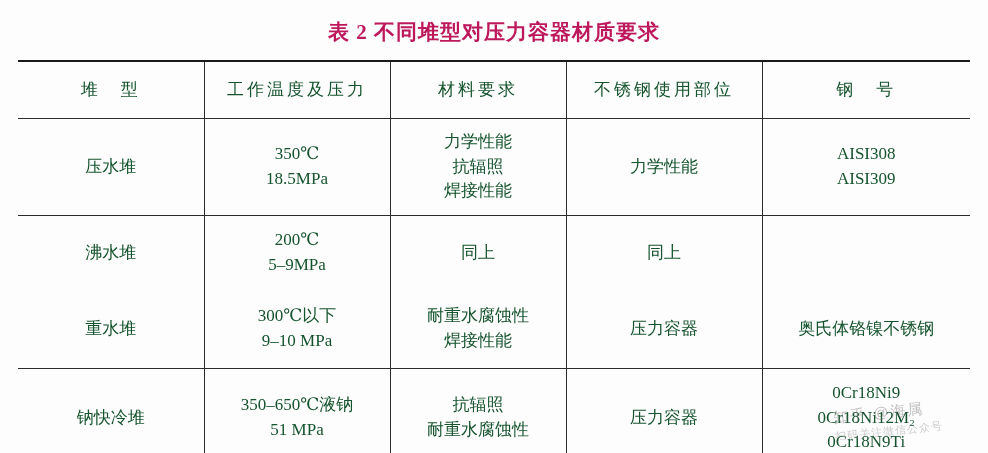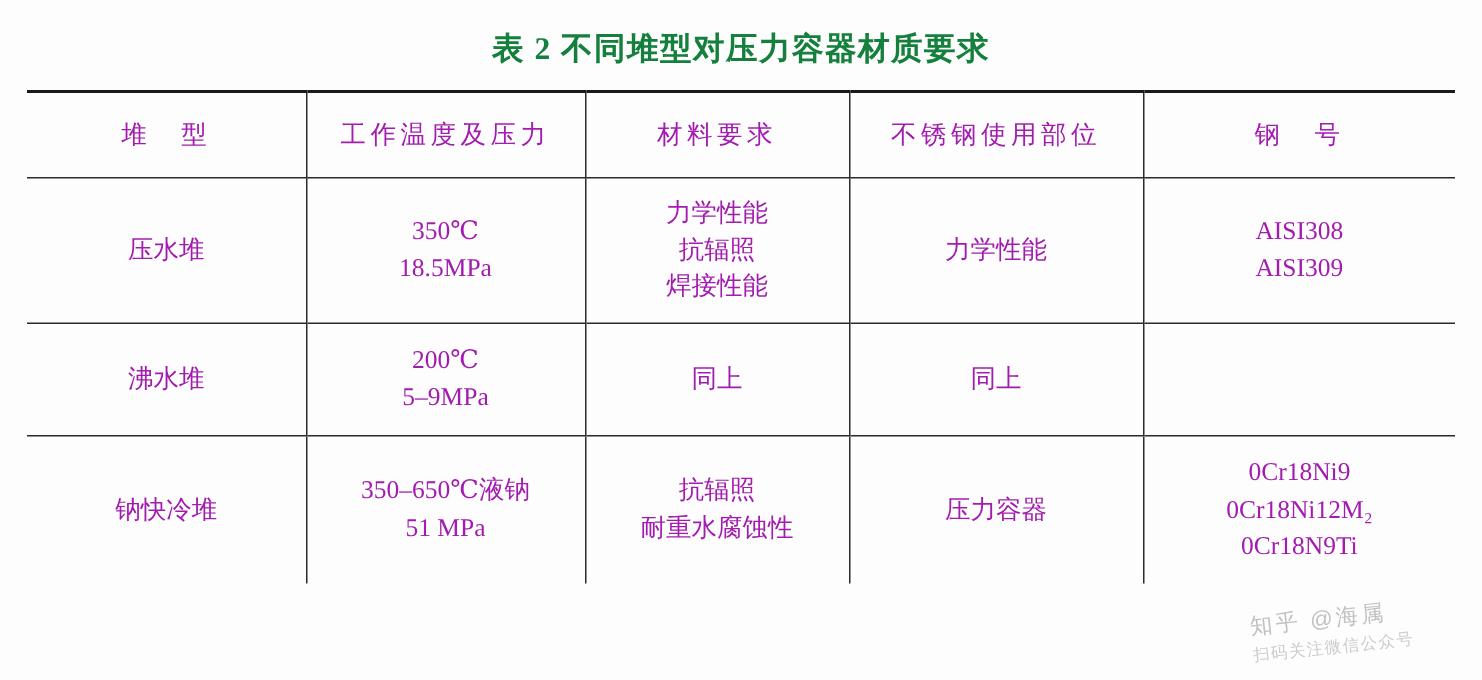--- a/index.html
+++ b/index.html
@@ -20,21 +20,21 @@
     height: 453px;
     background: #fdfdfd;
   }
   .title {
     text-align: center;
     font-size: 21px;
     font-weight: bold;
     letter-spacing: 1px;
     padding-top: 18px;
     padding-bottom: 14px;
-    color: #15803d;
+    color: #be185d;
   }
   .table-wrap {
     position: relative;
     margin: 0 18px;
   }
   table.mat {
     width: 952px;
     border-collapse: collapse;
     table-layout: fixed;
     background: transparent;
@@ -46,21 +46,21 @@
   table.mat col.c5 { width: 208px; }
 
   table.mat th, table.mat td {
     border-left: 1px solid #2b2b2b;
     border-right: 1px solid #2b2b2b;
     text-align: center;
     vertical-align: middle;
     font-size: 17px;
     line-height: 1.45;
     padding: 6px 4px;
-    color: #a21caf;
+    color: #14532d;
   }
   table.mat thead th {
     border-top: 2px solid #1a1a1a;
     border-bottom: 1px solid #2b2b2b;
     font-weight: normal;
     letter-spacing: 3px;
     height: 44px;
   }
   table.mat tbody tr.row-sep > td {
     border-top: 1px solid #2b2b2b;
@@ -155,20 +155,33 @@
           <td>沸水堆</td>
           <td class="cell-lines">
             <span class="latin">200℃</span>
             <span class="latin">5–9MPa</span>
           </td>
           <td>同上</td>
           <td>同上</td>
           <td></td>
         </tr>
 
+        <tr class="r3">
+          <td>重水堆</td>
+          <td class="cell-lines">
+            <span class="latin">300℃以下</span>
+            <span class="latin">9–10 MPa</span>
+          </td>
+          <td class="cell-lines">
+            <span>耐重水腐蚀性</span>
+            <span>焊接性能</span>
+          </td>
+          <td>压力容器</td>
+          <td>奥氏体铬镍不锈钢</td>
+        </tr>
 
         <tr class="r4 row-sep">
           <td>钠快冷堆</td>
           <td class="cell-lines">
             <span class="latin">350–650℃液钠</span>
             <span class="latin">51 MPa</span>
           </td>
           <td class="cell-lines">
             <span>抗辐照</span>
             <span>耐重水腐蚀性</span>

